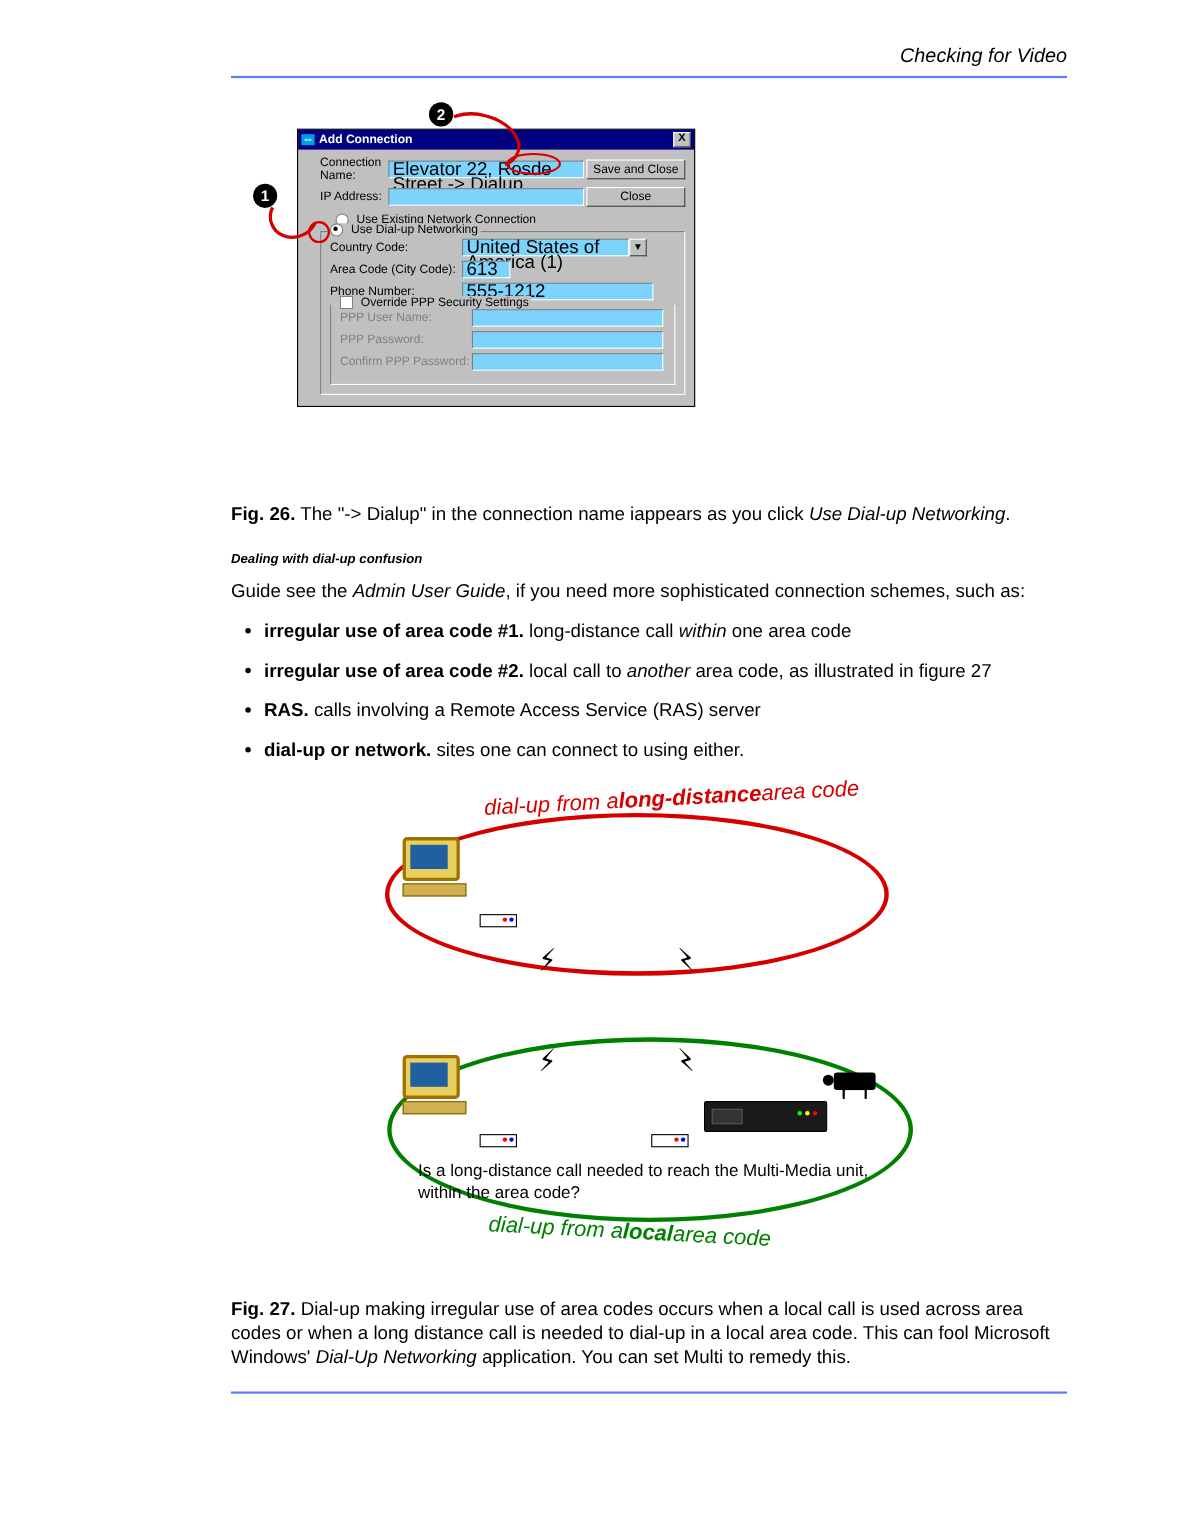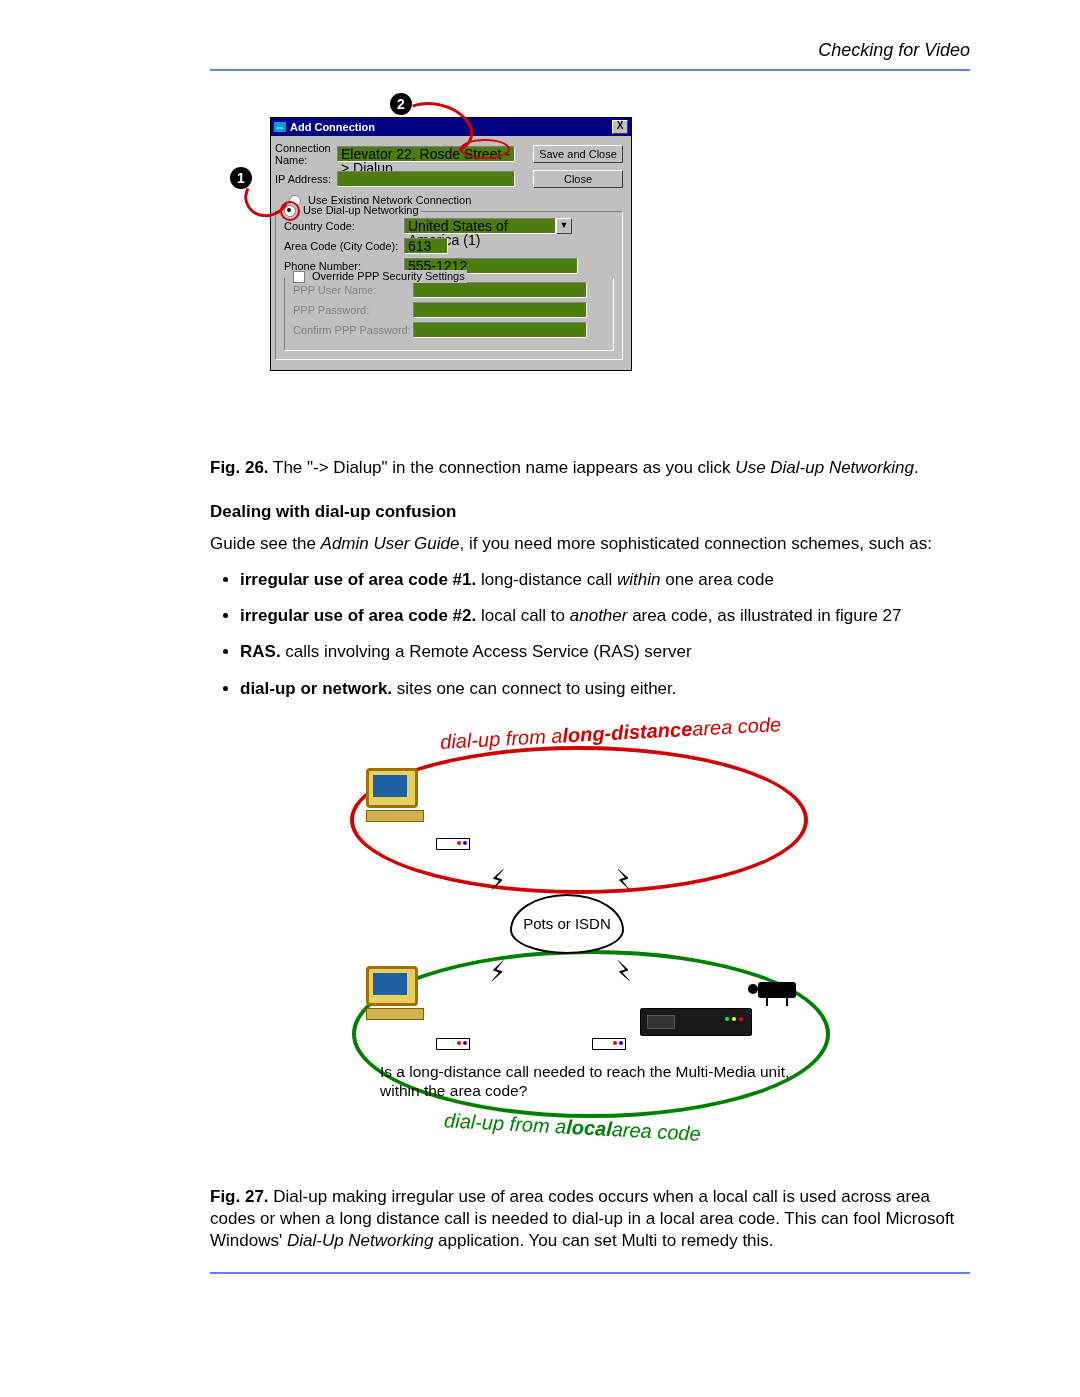--- a/index.html
+++ b/index.html
@@ -67,37 +67,37 @@
     border: 1px solid #fff;
     border-right-color: #404040;
     border-bottom-color: #404040;
     color: #000;
     font-size: 10px;
     text-align: center;
     line-height: 10px;
     font-weight: bold;
   }
   .dlg-body {
-    padding: 6px 8px 10px 4px;
+    padding: 6px 8px 10px 20px;
   }
   .row {
     display: flex;
     align-items: center;
     margin-bottom: 4px;
   }
   .row .lab { width: 62px; }
   .tbox {
-    background: #4d7c0f;
+    background: #7dd3fc;
     border: 1px solid #808080;
     border-right-color: #fff;
     border-bottom-color: #fff;
     height: 14px;
     padding: 0 3px;
     line-height: 14px;
-    font-size: 14px;
+    font-size: 17px;
   }
   .btn {
     background: #c0c0c0;
     border: 1px solid #fff;
     border-right-color: #404040;
     border-bottom-color: #404040;
     padding: 2px 4px;
     font-size: 11px;
     text-align: center;
     min-width: 80px;
@@ -184,21 +184,21 @@
   }
   .curve1 { left: 24px; top: 78px; width: 40px; height: 36px; border-top-color: transparent; border-right-color: transparent; transform: rotate(-20deg);}
   .curve2 { left: 178px; top: 6px; width: 70px; height: 44px; border-bottom-color: transparent; border-left-color: transparent; transform: rotate(15deg);}
 
   
   .body-text {
     font-size: 17px;
     line-height: 1.3;
   }
   .body-text p { margin: 0 0 14px 0; }
-  .body-text .h { font-weight: bold; margin: 22px 0 10px 0; font-size: 17px; }
+  .body-text .h { font-weight: bold; margin: 22px 0 10px 0; font-size: 12px; font-style: italic; }
   ul.bul { margin: 0 0 18px 30px; padding: 0; }
   ul.bul li { margin-bottom: 14px; font-size: 17px; }
   b { font-weight: bold; }
   i { font-style: italic; }
 
   
   .fig27 {
     position: relative;
     width: 500px;
     height: 450px;
@@ -456,21 +456,20 @@
     <div class="monitor mon1">
       <div class="mon-screen"></div>
         <div class="mon-base"></div>
     </div>
     <div class="modem mod1">
         <span class="r"></span>
       </div>
 
     <div class="bolt" style="left:150px; top:150px">⚡︎</div>
     <div class="bolt" style="left:276px; top:150px; transform:scaleX(-1) scaleY(1.3)">⚡︎</div>
-    <div class="cloud">Pots or ISDN</div>
     <div class="bolt" style="left:150px; top:238px; transform:rotate(180deg) scaleY(1.3)">⚡︎</div>
     <div class="bolt" style="left:276px; top:238px; transform:scaleX(-1) rotate(180deg) scaleY(1.3)">⚡︎</div>
 
     <div class="ring ring-green"></div>
     <div class="monitor mon2">
       <div class="mon-screen"></div>
         <div class="mon-base"></div>
     </div>
     <div class="modem mod2">
         <span class="r"></span>

